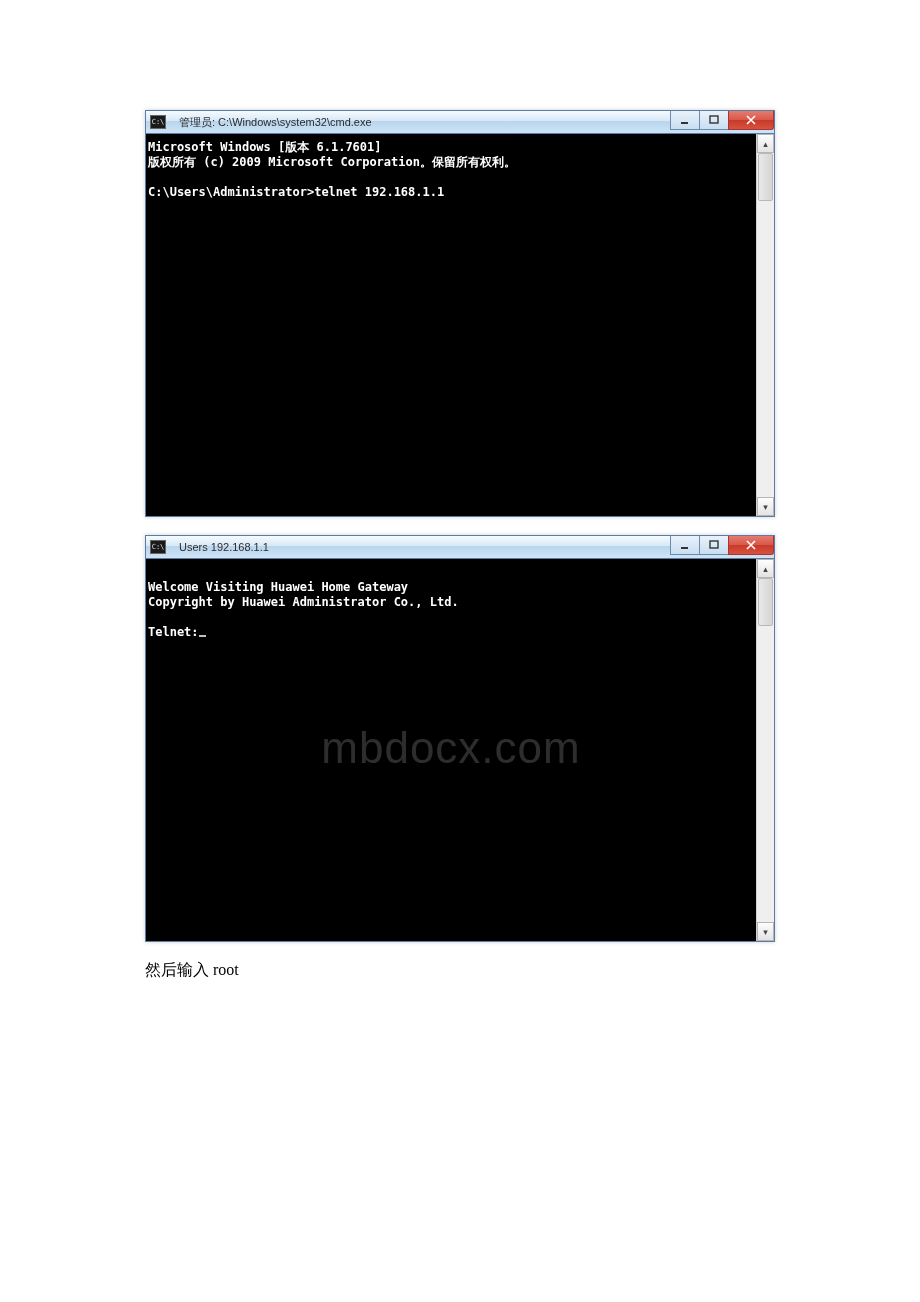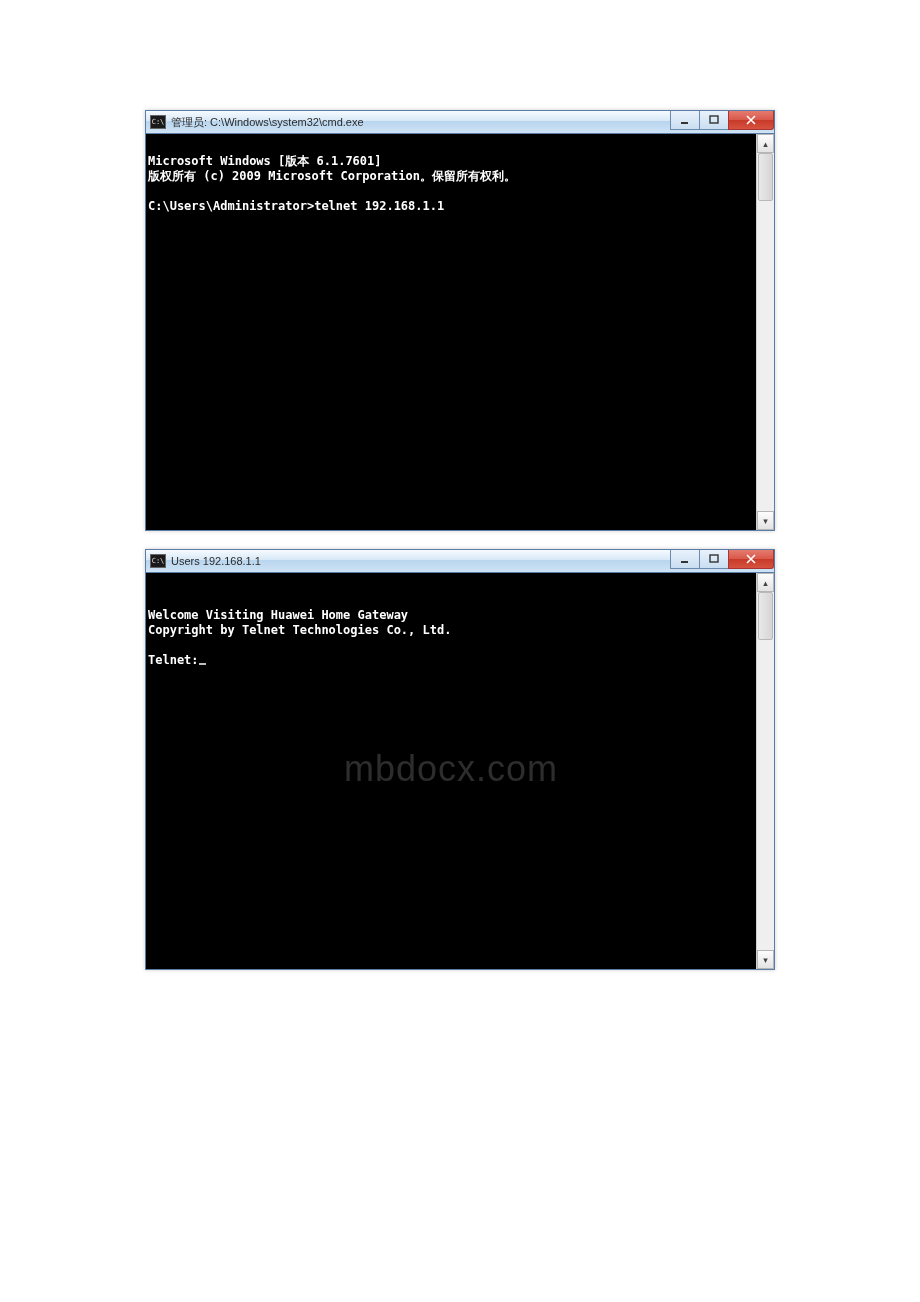--- a/index.html
+++ b/index.html
@@ -40,20 +40,21 @@
     display: inline-flex;
     align-items: center;
     justify-content: center;
     color: #ddd;
     font-size: 7px;
     line-height: 7px;
     font-family: monospace;
   }
   .titlebar .title-text {
     flex: 0 0 auto;
+    margin-left: 8px;
   }
   .titlebar .spacer { flex: 1; }
   .win-btns {
     display: flex;
     height: 18px;
     align-self: flex-start;
   }
   .win-btn {
     width: 28px;
     height: 18px;
@@ -83,21 +84,21 @@
     display:flex;
     background:#000;
   }
   .terminal {
     flex:1;
     background:#000;
     color:#c0c0c0;
     font-family:"NSimSun","SimSun","Consolas",monospace;
     font-size:12px;
     line-height:15px;
-    padding:20px 2px 2px 2px;
+    padding:6px 2px 2px 2px;
     min-height: 374px;
     white-space: pre;
     position: relative;
   }
   .terminal .bold { font-weight:bold; color:#ffffff; }
   .scrollbar {
     width: 17px;
     background:#f0f0f0;
     border-left:1px solid #cfcfcf;
     display:flex;
@@ -118,21 +119,21 @@
   }
   .caption {
     font-size: 16px;
     color:#000;
     margin: 8px 0 14px 0;
   }
   .watermark {
     position:absolute;
     left:50%; top:50%;
     transform:translate(-50%,-70%);
-    font-size:36px;
+    font-size:44px;
     color:rgba(128,128,128,0.35);
     font-family: Arial, sans-serif;
     letter-spacing:1px;
     pointer-events:none;
     white-space:nowrap;
   }
   .cursor {
     display:inline-block;
     width:7px;
     height:2px;
@@ -204,29 +205,30 @@
         <div class="win-btn close">
           <svg width="12" height="10" viewBox="0 0 12 10">
               <path d="M2 1 L10 9 M10 1 L2 9" stroke="#fff" stroke-width="1.6"></path>
             </svg>
         </div>
       </div>
     </div>
     <div class="terminal-wrap">
       <div class="terminal"><span></span>
 <span class="bold">Welcome Visiting Huawei Home Gateway</span>
-<span class="bold">Copyright by Telnet Technologies Co., Ltd.</span>
+<span class="bold">Copyright by Huawei Administrator Co., Ltd.</span>
 <span></span>
 <span class="bold">Telnet:</span><span class="cursor"></span>
         <div class="watermark">mbdocx.com</div>
       </div>
       <div class="scrollbar">
         <div class="sb-btn">▴</div>
         <div class="sb-track">
           <div class="sb-thumb"></div>
         </div>
         <div class="sb-btn">▾</div>
       </div>
     </div>
   </div>
 
+  <div class="caption">然后输入 root</div>
 
 </div>
 
 </body></html>

